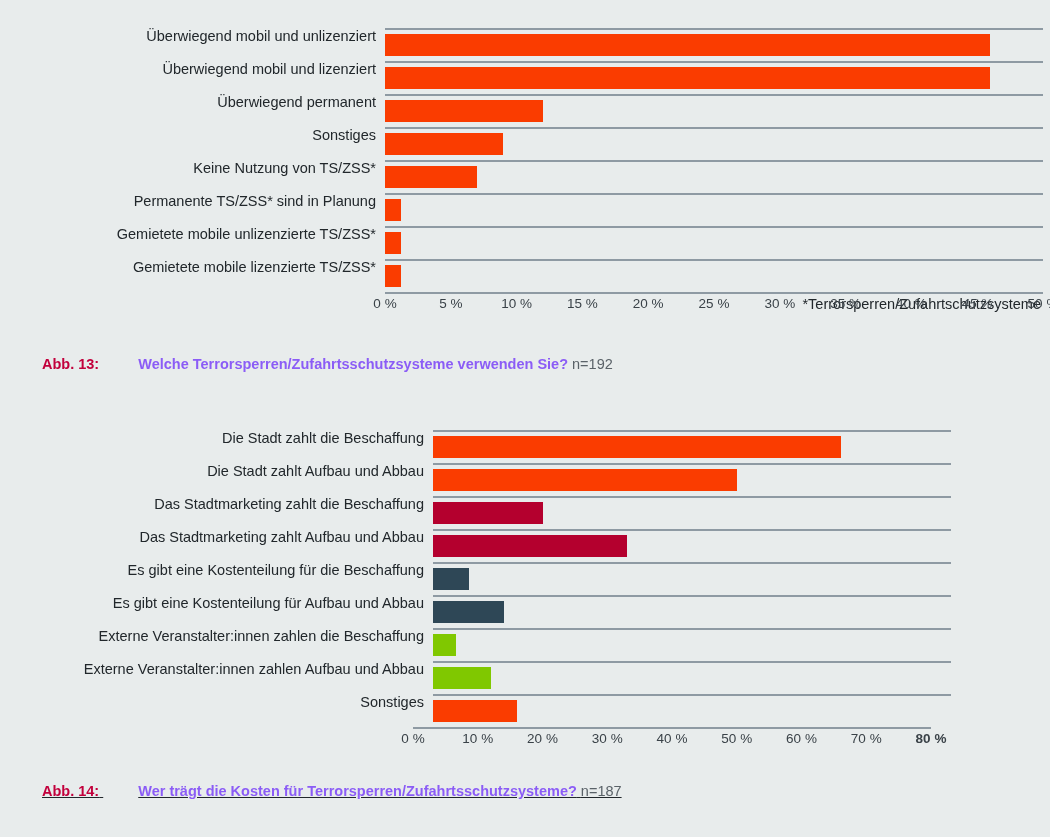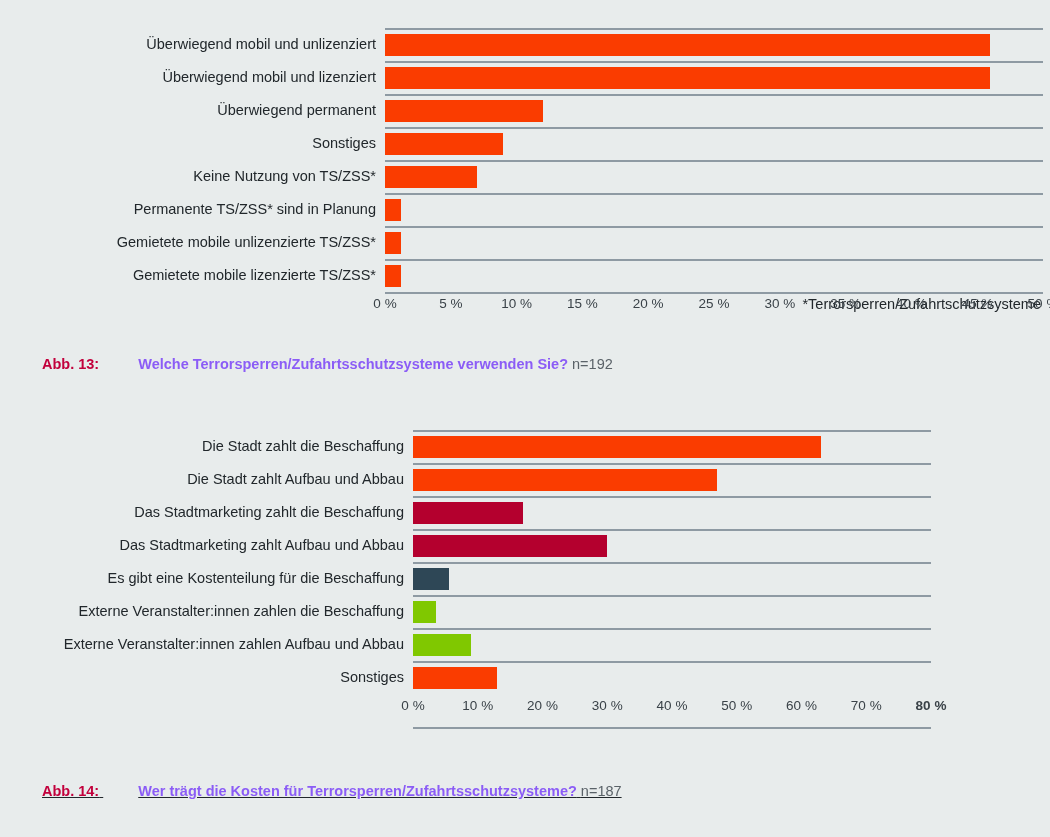--- a/index.html
+++ b/index.html
@@ -31,21 +31,21 @@
     width: 1050px;
   }
 
   .rows {
     position: relative;
   }
 
   .row {
     position: relative;
     display: flex;
-    align-items: center;
+    align-items: flex-start;
     height: 33px;
   }
 
   .row-label {
     text-align: right;
     font-size: 14.5px;
     color: #21272b;
     line-height: 1.15;
     white-space: nowrap;
     padding-right: 9px;
@@ -209,21 +209,21 @@
   </div>
   <div class="caption" style="position: absolute; top: 355px; left: 0px;">
     <span class="cap-num">Abb. 13:</span>
     <span class="cap-title">Welche Terrorsperren/Zufahrtsschutzsysteme verwenden Sie?</span>
     <span class="cap-n">n=192</span>
   </div>
 </div>
 
 <div class="figure" id="figure-14">
   <div class="chart">
-    <div class="rows" style="padding-top: 30px;">
+    <div class="rows" style="padding-top: 30px; padding-left: 20px;">
         <div class="row">
           <div class="row-label">Die Stadt zahlt die Beschaffung</div>
           <div class="track">
             <div class="bar" title="63 %" style="width: 407.925px; background: rgb(250, 60, 0);"></div>
           </div>
         </div>
         <div class="row">
           <div class="row-label">Die Stadt zahlt Aufbau und Abbau</div>
           <div class="track">
             <div class="bar" title="47 %" style="width: 304.325px; background: rgb(250, 60, 0);"></div>
@@ -238,20 +238,26 @@
         <div class="row">
           <div class="row-label">Das Stadtmarketing zahlt Aufbau und Abbau</div>
           <div class="track">
             <div class="bar" title="30 %" style="width: 194.25px; background: rgb(180, 0, 46);"></div>
           </div>
         </div>
         <div class="row">
           <div class="row-label">Es gibt eine Kostenteilung für die Beschaffung</div>
           <div class="track">
             <div class="bar" title="5.5 %" style="width: 35.6125px; background: rgb(46, 71, 86);"></div>
+          </div>
+        </div>
+        <div class="row">
+          <div class="row-label">Es gibt eine Kostenteilung für Aufbau und Abbau</div>
+          <div class="track">
+            <div class="bar" title="11 %" style="width: 71.225px; background: rgb(46, 71, 86);"></div>
           </div>
         </div>
         <div class="row">
           <div class="row-label">Externe Veranstalter:innen zahlen die Beschaffung</div>
           <div class="track">
             <div class="bar" title="3.5 %" style="width: 22.6625px; background: rgb(128, 200, 0);"></div>
           </div>
         </div>
         <div class="row">
           <div class="row-label">Externe Veranstalter:innen zahlen Aufbau und Abbau</div>

